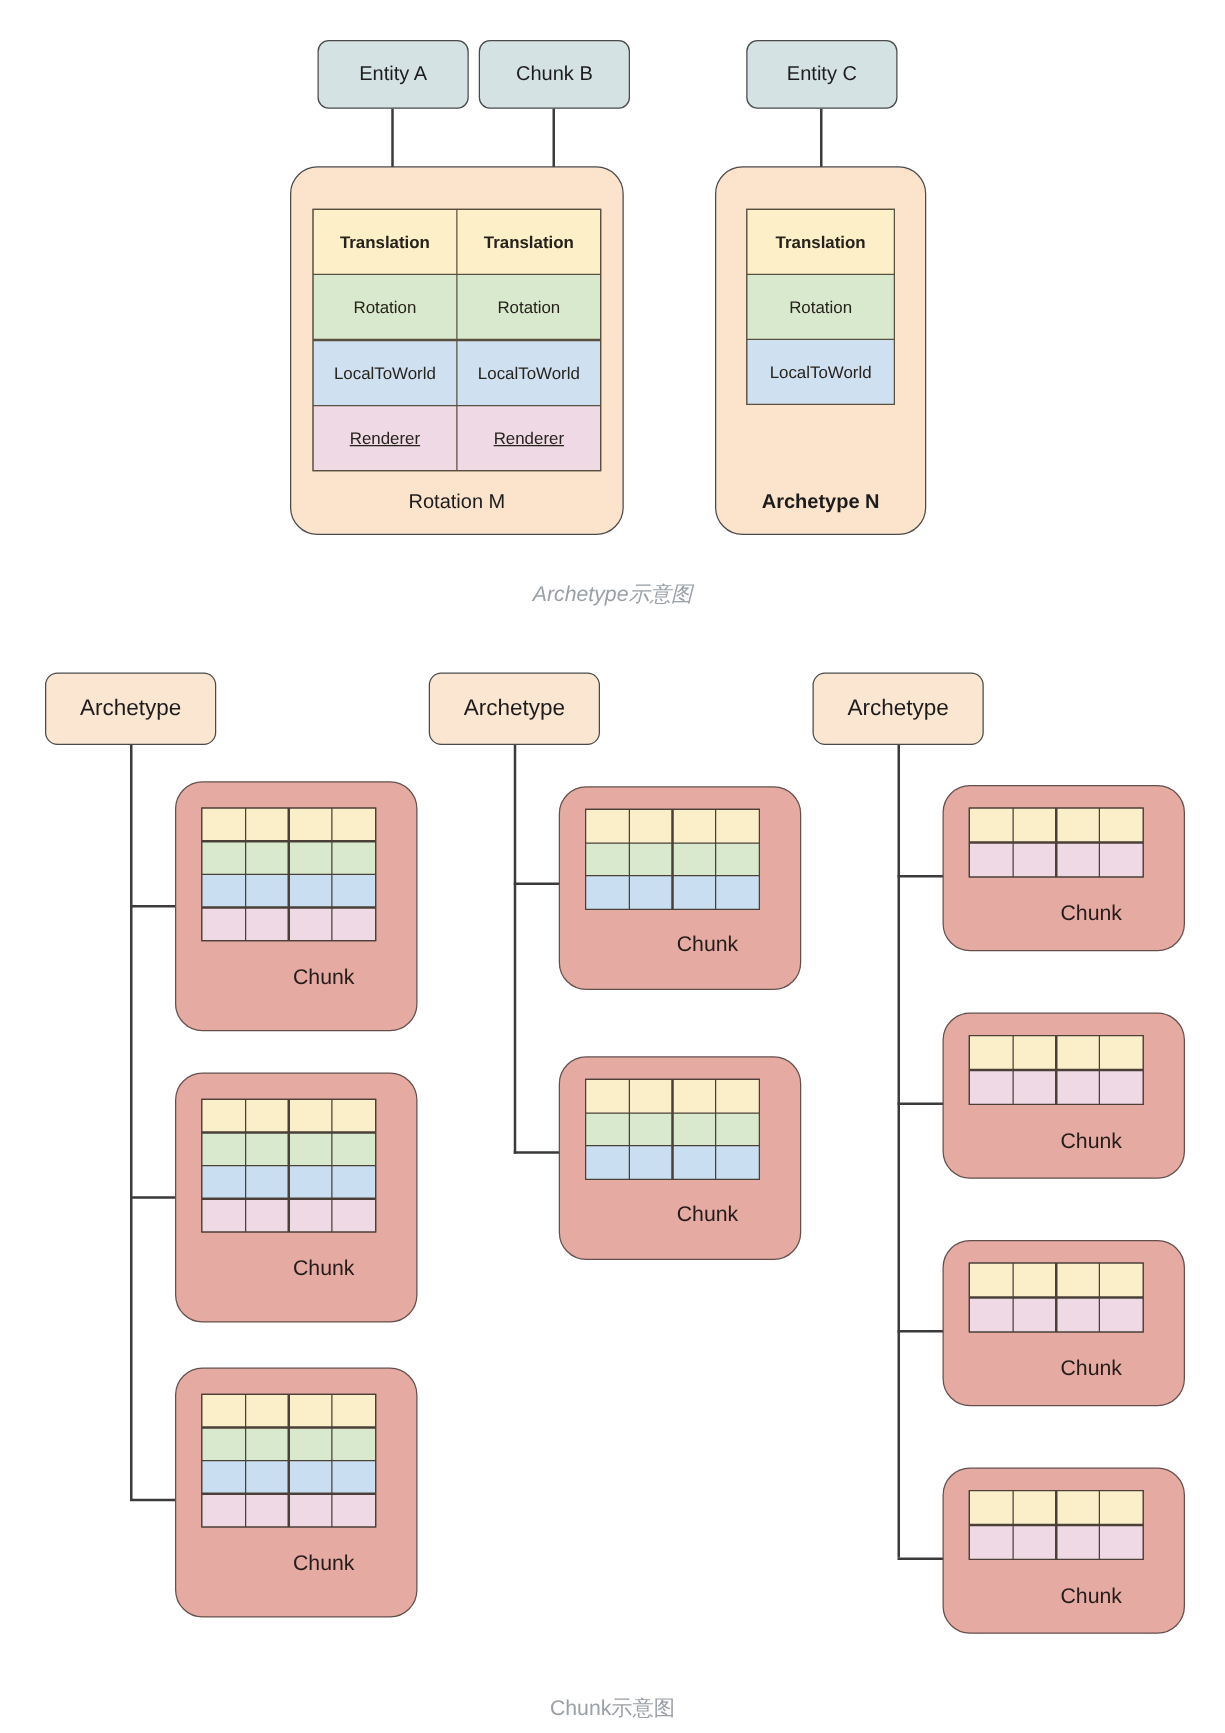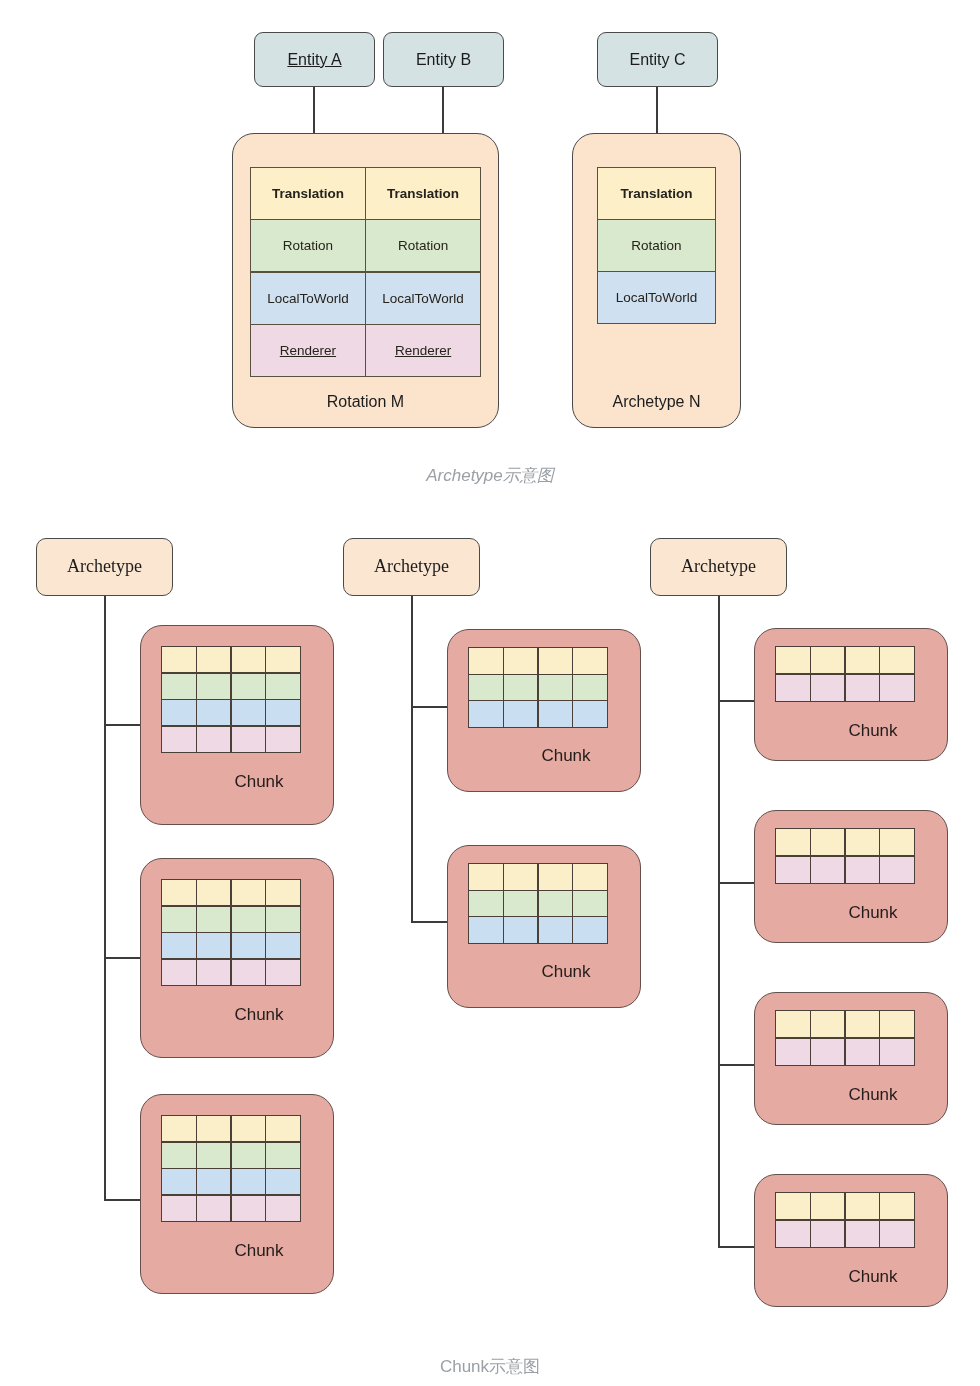--- a/index.html
+++ b/index.html
@@ -38,21 +38,20 @@
     position: absolute;
     left: 0; right: 0;
     text-align: center;
     font-size: 16px;
     color: #1c1c1c;
   }
   .archetype-node {
     background: #fbe6d2;
     font-size: 18px;
     border-radius: 10px;
-    font-family: Liberation Serif, serif;
   }
 
   
   .comp-grid {
     position: absolute;
     display: grid;
     border: 1.3px solid #5a5040;
     background: #5a5040;
     gap: 1.3px;
   }
@@ -111,25 +110,25 @@
     color: #9aa0a6;
   }
 </style>
 </head>
 <body>
 
 <div id="stage">
 
   <div>
 
-    <div class="node entity-box" style="left:254px; top:32px; width:121px; height:55px;text-decoration:underline;">
+    <div class="node entity-box" style="left:254px; top:32px; width:121px; height:55px;">
       <span>Entity A</span>
     </div>
     <div class="node entity-box" style="left:383px; top:32px; width:121px; height:55px;">
-      <span>Entity B</span>
+      <span>Chunk B</span>
     </div>
     <div class="node entity-box" style="left:597px; top:32px; width:121px; height:55px;">
       <span>Entity C</span>
     </div>
 
     <div class="line v" style="left:313px; top:87px; height:80px;"></div>
     <div class="line v" style="left:442px; top:87px; height:80px;"></div>
     <div class="line v" style="left:656px; top:87px; height:80px;"></div>
 
     <div class="node archetype-container" style="left:232px; top:133px; width:267px; height:295px;">
@@ -142,21 +141,21 @@
       <div class="comp-cell c-translation">Translation</div>
       <div class="comp-cell c-rotation">Rotation</div>
       <div class="comp-cell c-rotation">Rotation</div>
       <div class="comp-cell c-local">LocalToWorld</div>
       <div class="comp-cell c-local">LocalToWorld</div>
       <div class="comp-cell c-renderer">Renderer</div>
       <div class="comp-cell c-renderer">Renderer</div>
     </div>
 
     <div class="node archetype-container" style="left:572px; top:133px; width:169px; height:295px;">
-      <div class="archetype-label" style="top:259px;">Archetype N</div>
+      <div class="archetype-label" style="top:259px;font-weight:bold;">Archetype N</div>
     </div>
 
     <div class="comp-grid" style="left:597px; top:167px; width:119px; height:157px;
                 grid-template-columns: 1fr; grid-template-rows: repeat(3, 1fr);">
       <div class="comp-cell c-translation">Translation</div>
       <div class="comp-cell c-rotation">Rotation</div>
       <div class="comp-cell c-local">LocalToWorld</div>
     </div>
 
     <div class="caption" style="top:464px;font-style:italic;">Archetype示意图</div>

